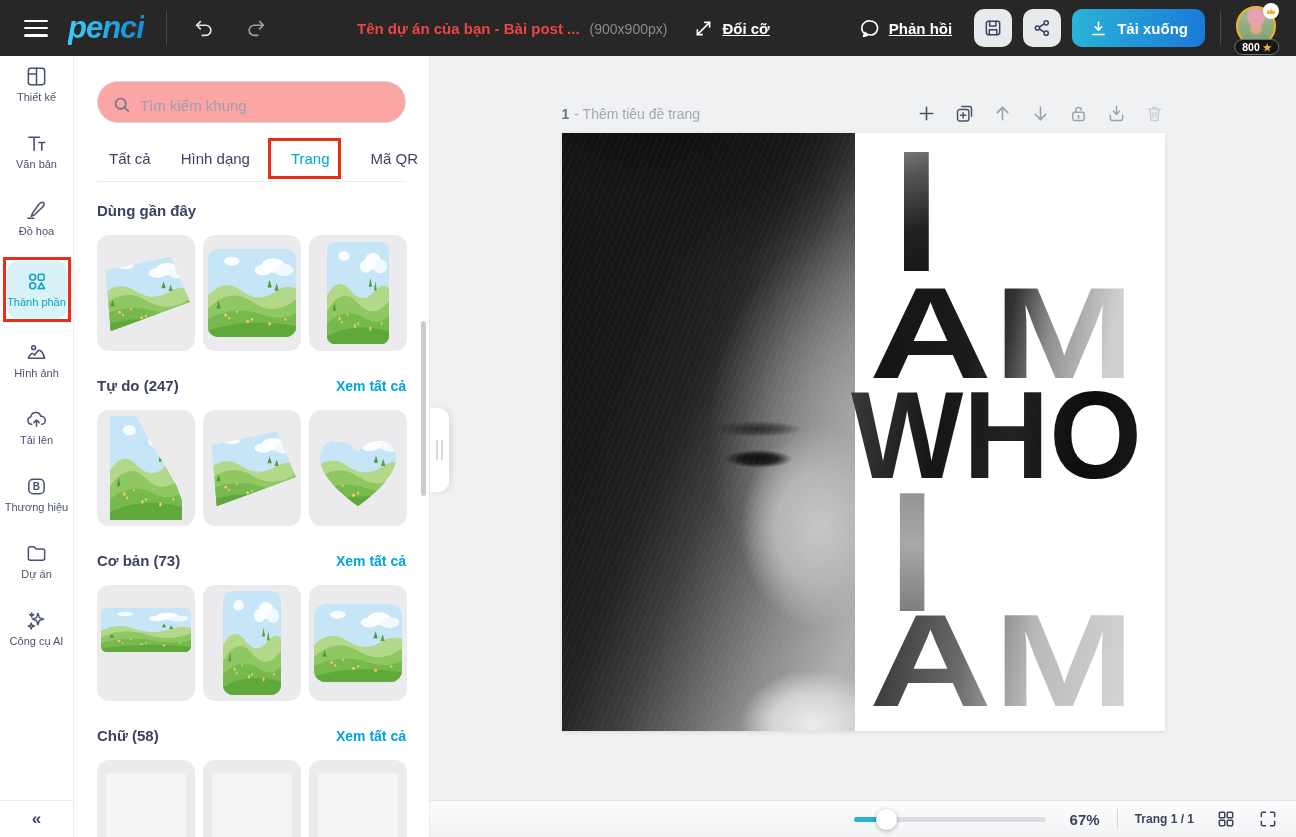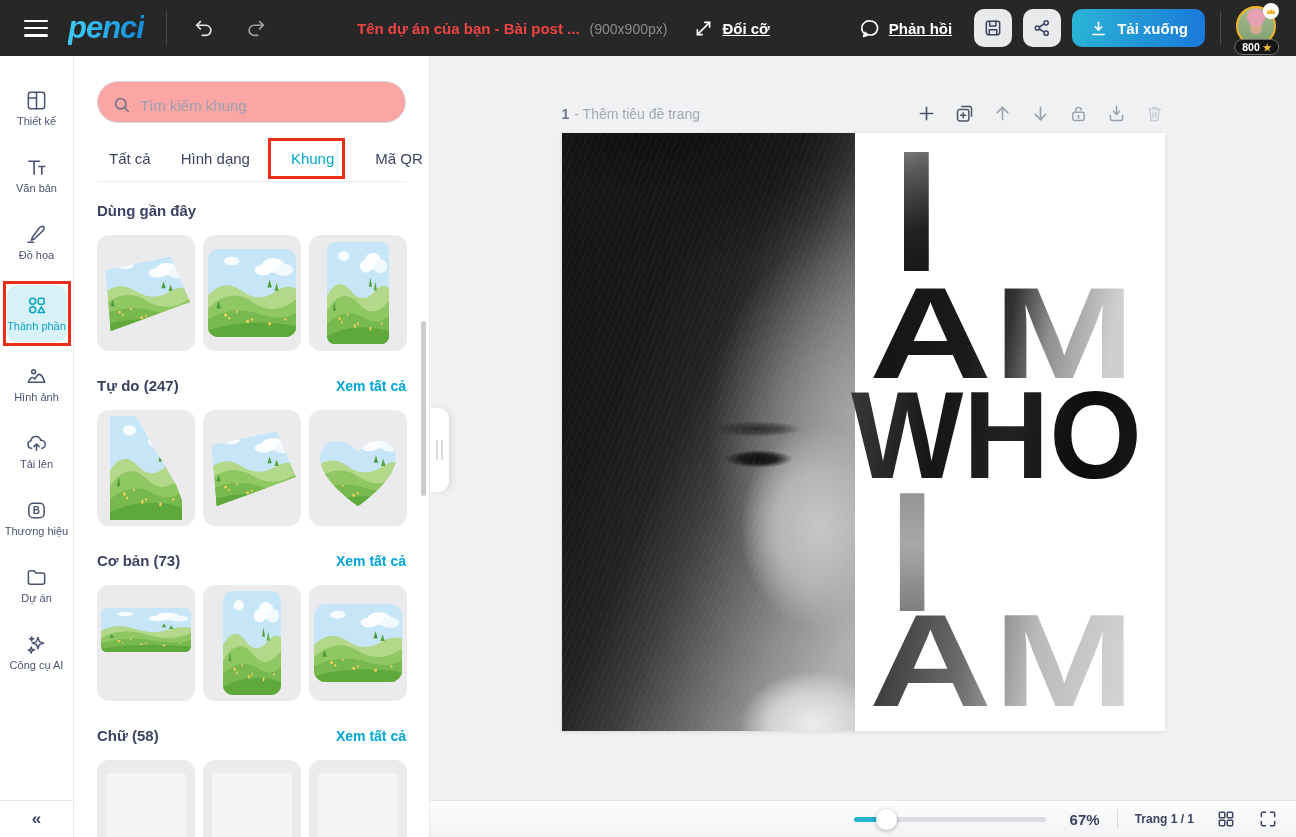--- a/index.html
+++ b/index.html
@@ -33,21 +33,21 @@
             background: radial-gradient(circle at 50% 26%, #e8a0b4 0 26%, rgba(232,160,180,0) 30%),
                         radial-gradient(circle at 50% 56%, #dba98e 0 20%, rgba(219,169,142,0) 24%),
                         linear-gradient(180deg,#a4bd8f,#7f9f70); }
   .crown-badge { position:absolute; top:-3px; right:1px; width:16px; height:16px; background:#fff; border-radius:50%; display:flex; align-items:center; justify-content:center; }
   .credits-pill { position:absolute; bottom:-5px; left:50%; transform:translateX(-50%); background:#161616; border:1px solid #6f6f6f; border-radius:9px;
                   padding:1px 7px; font-size:10.5px; font-weight:700; color:#fff; display:flex; align-items:center; gap:3px; white-space:nowrap; }
   .credits-pill .star { color:#f3b83f; font-size:10px; }
 
   
   .sidebar { position:absolute; top:56px; left:0; bottom:0; width:74px; background:#fff; border-right:1px solid #ececef;
-             display:flex; flex-direction:column; align-items:center; padding-top:24px; gap:10px; z-index:20; }
+             display:flex; flex-direction:column; align-items:center; padding-top:0; gap:10px; z-index:20; }
   .side-item { width:64px; height:57px; display:flex; flex-direction:column; align-items:center; justify-content:center; gap:4px;
                color:#4a5272; border-radius:10px; cursor:pointer; }
   .side-item .lbl { font-size:11px; line-height:1.05; text-align:center; }
   .side-item.active { background:#d9f2f8; color:#0ba3c6; width:60px; }
   .red-ring { border:3px solid #ea2d17; padding:1px; }
   .sidebar-footer { position:absolute; left:0; bottom:0; width:74px; height:37px; background:#fff; border-top:1px solid #e9eaed; border-right:1px solid #ececef;
                     display:flex; align-items:center; justify-content:center; z-index:25; }
   .collapse-btn { font-size:17px; font-weight:700; color:#3b4262; cursor:pointer; background:none; border:none; font-family:inherit; }
 
   
@@ -360,21 +360,21 @@
             <circle cx="11" cy="11" r="6.5"></circle>
             <path d="M15.8 15.8 20.5 20.5"></path>
           </svg>
       </span>
       <input type="text" placeholder="Tìm kiếm khung" style="">
     </div>
     <div class="tabs">
       <span class="tab">Tất cả</span>
       <span class="tab">Hình dạng</span>
       <span class="tab-ring">
-        <span class="tab active">Khung</span>
+        <span class="tab active">Trang</span>
       </span>
       <span class="tab">Mã QR</span>
     </div>
     <div class="tabs-divider"></div>
 
     <div class="sec-head">
       <span class="sec-title">Dùng gần đây</span>
     </div>
     <div class="cards">
       <div class="card">

